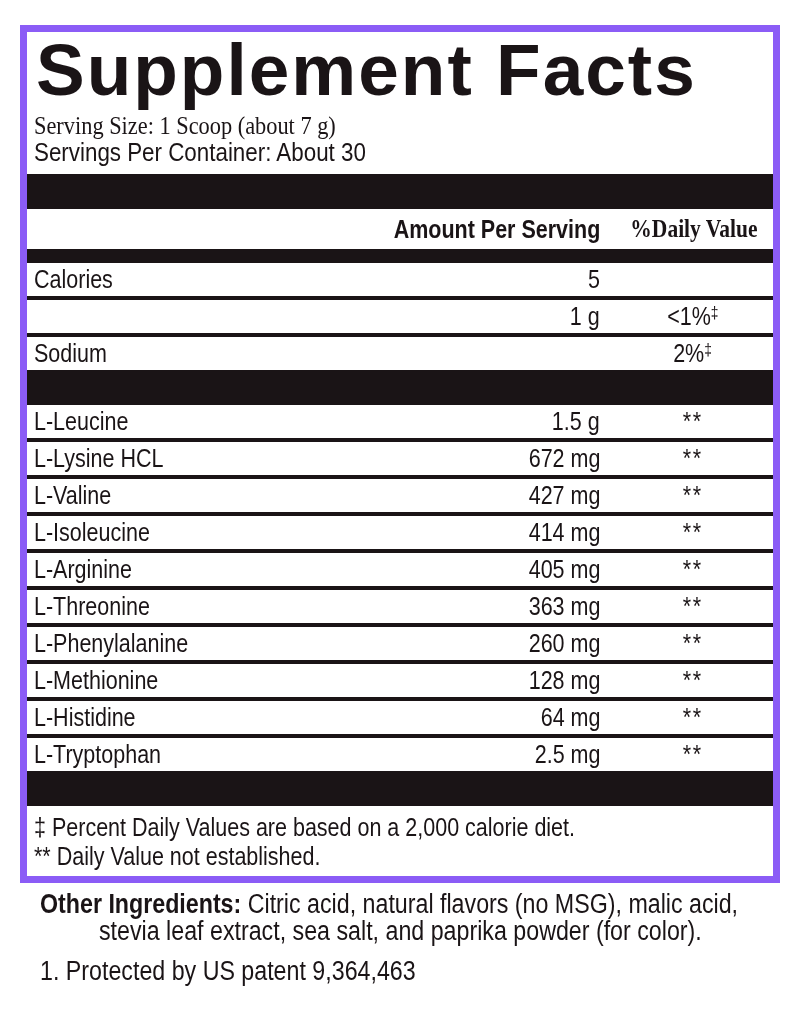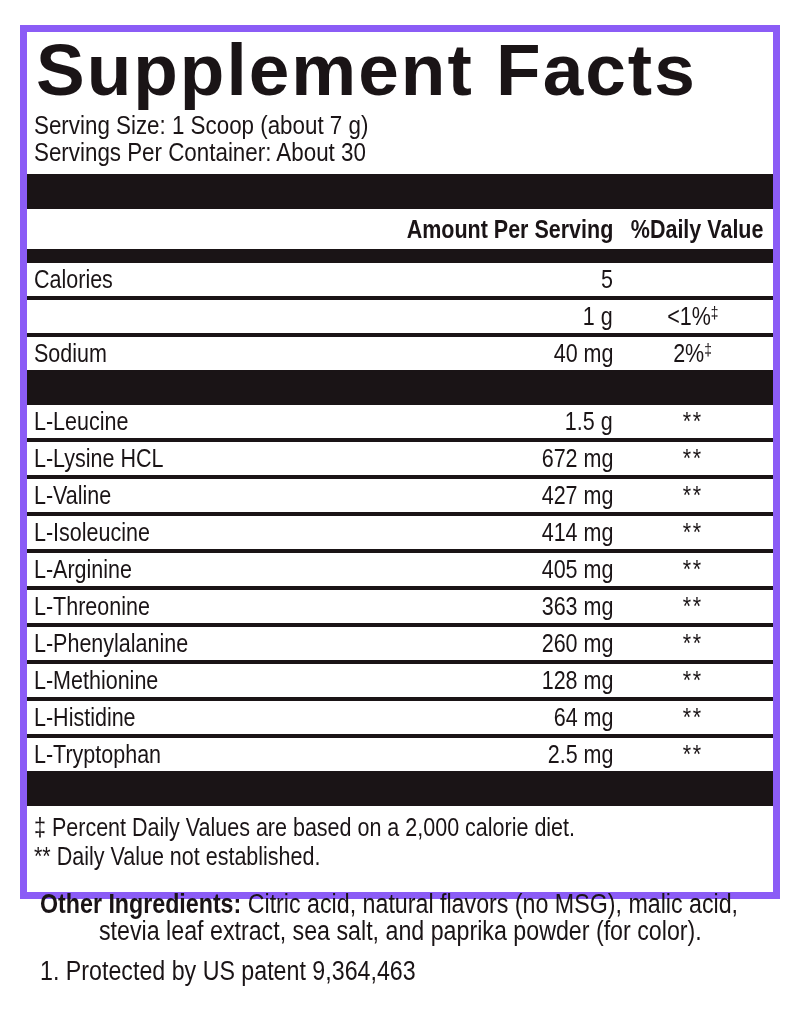--- a/index.html
+++ b/index.html
@@ -24,47 +24,47 @@
     font-size: 73px; font-weight: bold;
     letter-spacing: 2px; line-height: 73px;
     white-space: nowrap;
   }
 
   .cond { transform: scaleX(0.86); transform-origin: 0 50%; display: inline-block; white-space: nowrap; }
 
   .serving-line {
     margin: 0 0 0 7px; font-size: 26px; line-height: 27px;
   }
-  .serving-line.first { margin-top: 6px; }
+  .serving-line.first { margin-top: 6px; font-family: Liberation Serif, serif; }
 
   .bar { width: 100%; height: 35px; background: #1a1416; }
   .bar.first { margin-top: 8px; }
   .bar.thin { height: 14px; }
 
   .header-row { position: relative; height: 40px; font-weight: bold; font-size: 25px; }
   .header-row .amount-col, .row .amount-col {
-    position: absolute; left: 0; width: 573px; text-align: right; top: 0; padding-left: 13px;
+    position: absolute; left: 0; width: 573px; text-align: right; top: 0;
   }
   .header-row .dv-col, .row .dv-col {
     position: absolute; left: 593px; width: 146px; text-align: center; top: 0;
   }
   .header-row .amount-col { line-height: 40px; }
-  .header-row .dv-col { line-height: 40px; }
+  .header-row .dv-col { line-height: 40px; font-family: Liberation Serif, serif; }
   .header-row .cond { transform-origin: 100% 50%; }
   .header-row .dv-col .cond { transform-origin: 50% 50%; }
 
   .row { position: relative; height: 33px; line-height: 33px; font-size: 25px; }
   .row.lined { border-bottom: 4px solid #1a1416; }
   .row .name-col { position: absolute; left: 7px; top: 0; }
   .row .amount-col .cond { transform-origin: 100% 50%; }
   .row .dv-col .cond { transform-origin: 50% 50%; }
   .row sup { font-size: 16px; line-height: 0; vertical-align: 7px; }
   .stars { letter-spacing: 2px; }
 
-  .footnotes { padding: 7px 0 21px 7px; }
+  .footnotes { padding: 7px 0 5px 7px; }
   .footnote { margin: 0; font-size: 25px; line-height: 29px; }
 
   .other-ingredients {
     position: absolute; left: 40px; top: 891px;
     margin: 0; font-size: 27px; line-height: 27px; width: 760px; text-align: right;
   }
   .other-ingredients b { font-weight: bold; }
 
   .patent-note {
     position: absolute; left: 40px; top: 958px;
@@ -100,21 +100,20 @@
       <span class="name-col"><span class="cond">Calories</span></span>
       <span class="amount-col"><span class="cond">5</span></span>
       <span class="dv-col"><span class="cond"><span></span><sup></sup></span></span>
     </div>
     <div class="row lined">
       <span class="amount-col"><span class="cond">1 g</span></span>
       <span class="dv-col"><span class="cond"><span>&lt;1%</span><sup>‡</sup></span></span>
     </div>
     <div class="row">
       <span class="name-col"><span class="cond">Sodium</span></span>
-      <span class="amount-col"><span class="cond">40 mg</span></span>
       <span class="dv-col"><span class="cond"><span>2%</span><sup>‡</sup></span></span>
     </div>
 
     <div class="bar"></div>
 
     <div class="row lined">
       <span class="name-col"><span class="cond">L-Leucine</span></span>
       <span class="amount-col"><span class="cond">1.5 g</span></span>
       <span class="dv-col"><span class="cond stars">**</span></span>
     </div>

